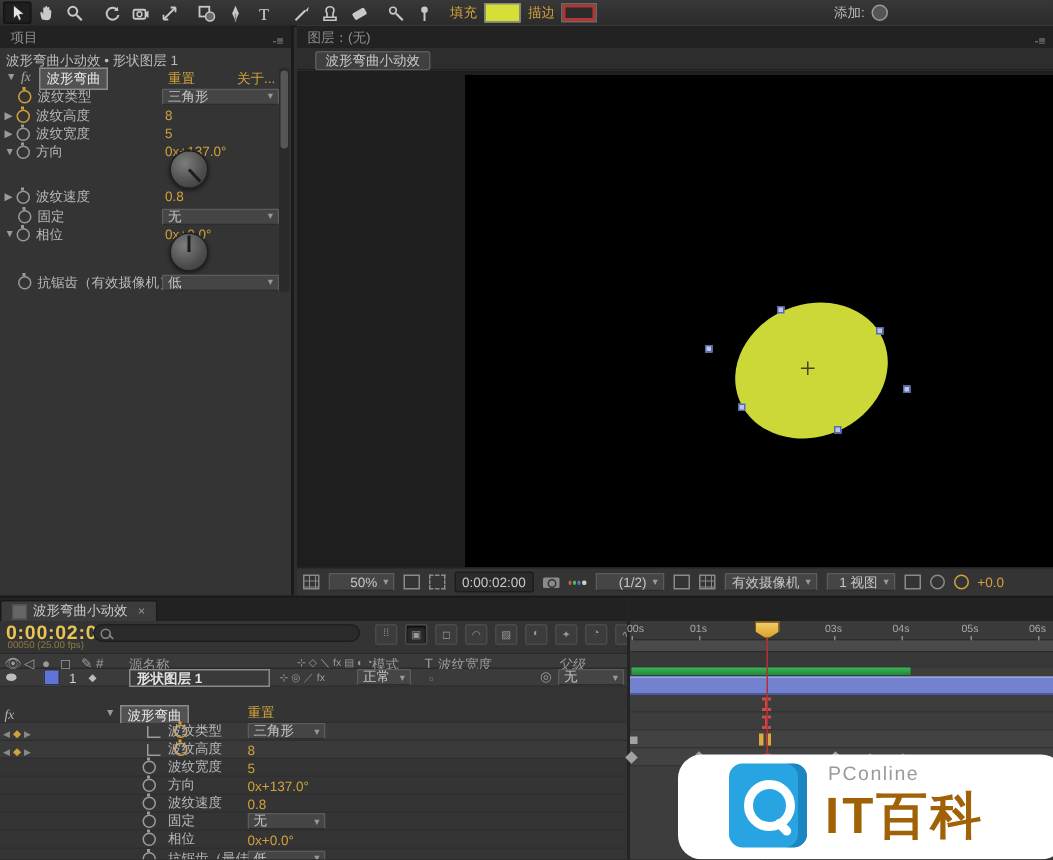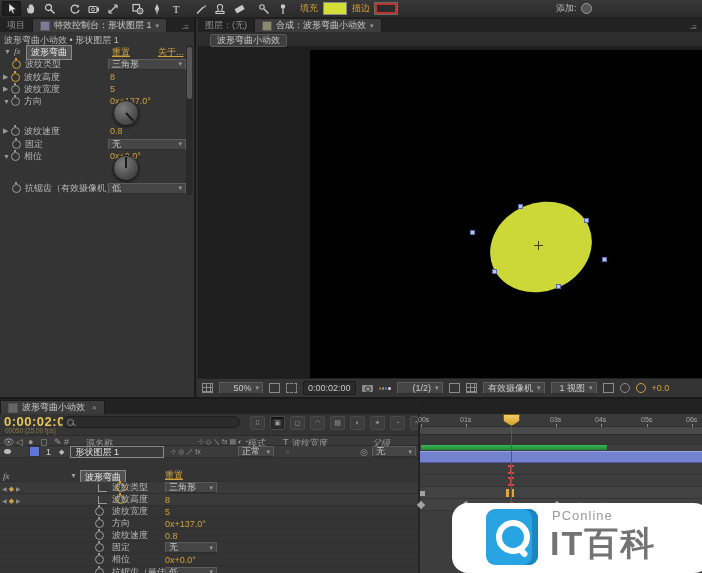--- a/index.html
+++ b/index.html
@@ -30,21 +30,21 @@
   .closex{color:#999;font-size:8px;margin-left:3px;}
   
   #fxpanel{position:absolute;left:0;top:17px;width:196px;height:380px;background:#343434;border-right:2px solid #1a1a1a;box-sizing:border-box;}
   .crumb{position:absolute;left:4px;top:17px;color:#bdbdbd;}
   .fxhead{position:absolute;left:0;top:28px;width:100%;height:13px;}
   .exp{color:#9a9a9a;font-size:7px;display:inline-block;width:8px;}
   .exp-d::before{content:"▼";}
   .exp-r::before{content:"▶";}
   .fxbadge::before{content:"fx";font-style:italic;font-family:"Liberation Serif","DejaVu Serif",serif;color:#aaa;}
   .selbox{background:#525252;border:1px solid #8a8a8a;color:#e9e9e9;padding:0 4px;}
-  .linkgold{color:#d2a13c;text-decoration:underline;}
+  .linkgold{color:#d2a13c;}
   .erow{position:absolute;left:0;width:196px;height:12px;display:flex;align-items:center;}
   .sw{width:7px;height:7px;border:1px solid #9a9a9a;border-radius:50%;position:relative;display:inline-block;flex:none;}
   .sw::before{content:"";position:absolute;top:-3px;left:2px;width:2px;height:2px;background:#9a9a9a;}
   .sw.on{border-color:#d2a13c;}
   .sw.on::before{background:#d2a13c;}
   .graphic-ico{width:8px;height:7px;border-left:1px solid #9a9a9a;border-bottom:1px solid #9a9a9a;display:inline-block;flex:none;}
   .lbl{color:#b8b8b8;white-space:nowrap;}
   .val{color:#d2a13c;white-space:nowrap;}
   .dd{background:#454545;border:1px solid #5c5c5c;border-bottom-color:#2d2d2d;height:11px;display:flex;align-items:center;justify-content:space-between;color:#c7c7c7;padding:0 3px;box-sizing:border-box;border-radius:1px;}
   .dd::after{content:"▾";color:#999;font-size:7px;margin-left:4px;}
@@ -114,21 +114,21 @@
   .holdpair i{width:3px;height:8px;background:#e0a93e;display:block;}
   .ibeam{position:absolute;width:6px;height:9px;border-top:2px solid #cf4a4a;border-bottom:2px solid #cf4a4a;box-sizing:border-box;background:linear-gradient(90deg,transparent 2px,#cf4a4a 2px,#cf4a4a 4px,transparent 4px);}
   .ctiline{position:absolute;left:91px;top:0;width:1px;height:161px;background:#b53030;}
   .ctihead{position:absolute;left:83px;top:0px;width:17px;height:12px;background:linear-gradient(#f2cd6b,#d9a028);border:1px solid #7a5c14;box-sizing:border-box;clip-path:polygon(0 0,100% 0,100% 55%,50% 100%,0 55%);}
   
   .wm{position:absolute;left:452px;top:104px;width:258px;height:70px;background:#fff;border-radius:16px;z-index:30;}
   .wicon{position:absolute;left:34px;top:6px;width:52px;height:56px;background:#28a4e2;border-radius:9px;box-shadow:inset -6px 0 0 #1c86c0;}
   .wicon .ring{position:absolute;left:10px;top:11px;width:22px;height:22px;border:6px solid #fff;border-radius:50%;}
   .wicon .stick{position:absolute;left:33px;top:36px;width:6px;height:13px;background:#fff;border-radius:3px;transform:rotate(-45deg);}
   .wbrand{position:absolute;left:100px;top:5px;font-size:13px;color:#9a9a9a;letter-spacing:1px;}
-  .wtitle{position:absolute;left:98px;top:18px;font-size:34px;font-weight:bold;color:#737373;letter-spacing:2px;}
+  .wtitle{position:absolute;left:98px;top:18px;font-size:34px;font-weight:bold;color:#a16207;letter-spacing:2px;}
   .fxleft{position:absolute;left:3px;font-style:italic;font-family:"Liberation Serif","DejaVu Serif",serif;color:#b5b5b5;}
 </style>
 </head>
 <body>
 
 <div id="app">
 
   <div class="toolbar">
     <div class="tools">
       <span class="tool active">
@@ -227,25 +227,20 @@
       <span>添加:</span>
       <span class="addcirc"></span>
     </div>
   </div>
 
   <div id="fxpanel">
     <div class="ptabs">
       <span class="ptab">
           <span>项目</span>
         </span>
-      <span class="ptab active">
-        <span class="tabchip"></span>
-        <span>特效控制台：形状图层 1</span>
-        <span class="ddarrow">▾</span>
-      </span>
       <span class="pmenu">-≡</span>
     </div>
     <div class="crumb">波形弯曲小动效 • 形状图层 1</div>
 
     <div class="fxhead">
       <span class="exp exp-d abs" style="left:4px;top:3px;"></span>
       <span class="fxbadge abs" style="left:14px;top:1px;"></span>
       <span class="selbox abs" style="left:26px;top:0;">波形弯曲</span>
       <span class="linkgold abs" style="left:112px;top:1px;">重置</span>
       <span class="linkgold abs" style="left:158px;top:1px;">关于...</span>
@@ -317,25 +312,20 @@
     <div class="vscroll">
         <span class="vthumb"></span>
       </div>
   </div>
 
   <div id="viewer">
     <div class="ptabs">
       <span class="ptab">
           <span>图层：(无)</span>
         </span>
-      <span class="ptab active">
-        <span class="tabchip" style="background:#8a8a6a;"></span>
-        <span>合成：波形弯曲小动效</span>
-        <span class="ddarrow">▾</span>
-      </span>
       <span class="pmenu">-≡</span>
     </div>
     <div class="vcrumbbar">
       <span class="vcrumbbtn">波形弯曲小动效</span>
     </div>
 
     <div class="stage">
       <div class="compblack"></div>
       <div class="ellipse"></div>
 
@@ -424,21 +414,21 @@
       <span style="left:283px;">T</span>
       <span style="left:292px;">波纹宽度</span>
       <span style="left:372px;font-style:italic;">父级</span>
     </div>
 
     <div class="tlrow" style="top:47px;background:#3b3b3b;">
       <span class="eyedot" style="margin-left:4px;"></span>
       <span class="chip" style="margin-left:18px;"></span>
       <span style="margin-left:6px;color:#cfcfcf;">1</span>
       <span style="margin-left:8px;color:#bbb;font-size:7px;">◆</span>
-      <span class="namebox" style="margin-left:6px;width:84px;">形状图层 1</span>
+      <span class="namebox" style="margin-left:22px;width:84px;font-weight:bold;">形状图层 1</span>
       <span style="margin-left:6px;color:#9a9a9a;font-size:7px;">⊹ ◎ ／ fx</span>
       <span class="dd abs" style="left:238px;width:36px;">
           <span>正常</span>
         </span>
       <span class="abs" style="left:286px;color:#777;">▫</span>
       <span class="abs" style="left:360px;color:#999;">◎</span>
       <span class="dd abs" style="left:372px;width:44px;">
           <span>无</span>
         </span>
     </div>

